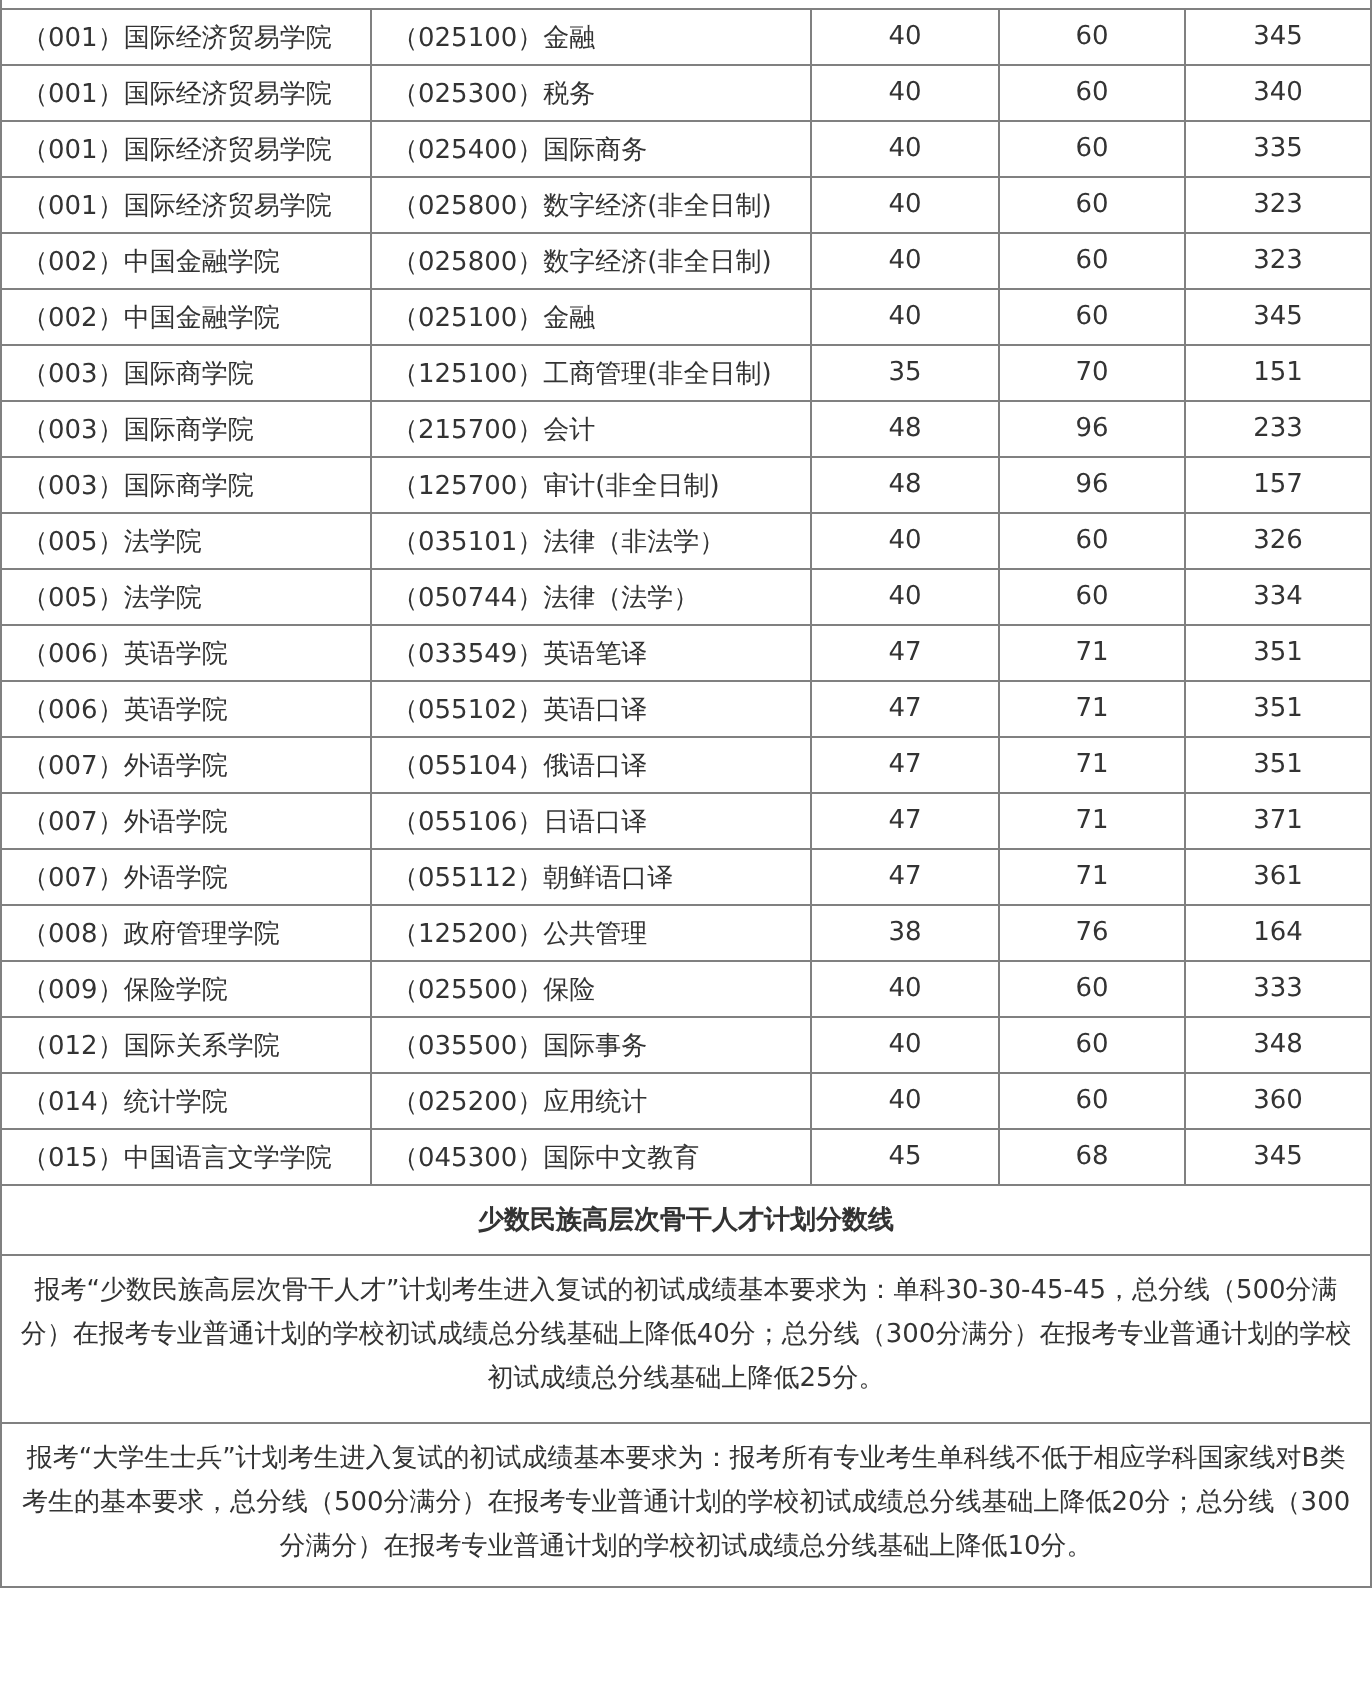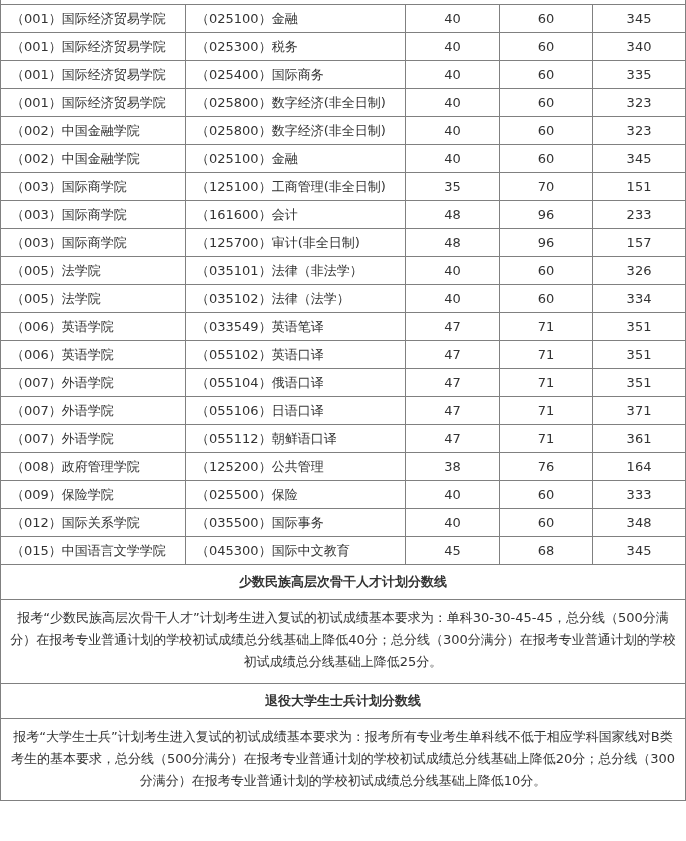--- a/index.html
+++ b/index.html
@@ -133,21 +133,21 @@
   <tr class="data-row">
     <td class="cell-college">（003）国际商学院</td>
     <td class="cell-major">（125100）工商管理(非全日制)</td>
     <td class="cell-num">35</td>
     <td class="cell-num">70</td>
     <td class="cell-num">151</td>
   </tr>
 
   <tr class="data-row">
     <td class="cell-college">（003）国际商学院</td>
-    <td class="cell-major">（161600）会计</td>
+    <td class="cell-major">（215700）会计</td>
     <td class="cell-num">48</td>
     <td class="cell-num">96</td>
     <td class="cell-num">233</td>
   </tr>
 
   <tr class="data-row">
     <td class="cell-college">（003）国际商学院</td>
     <td class="cell-major">（125700）审计(非全日制)</td>
     <td class="cell-num">48</td>
     <td class="cell-num">96</td>
@@ -157,21 +157,21 @@
   <tr class="data-row">
     <td class="cell-college">（005）法学院</td>
     <td class="cell-major">（035101）法律（非法学）</td>
     <td class="cell-num">40</td>
     <td class="cell-num">60</td>
     <td class="cell-num">326</td>
   </tr>
 
   <tr class="data-row">
     <td class="cell-college">（005）法学院</td>
-    <td class="cell-major">（035102）法律（法学）</td>
+    <td class="cell-major">（050744）法律（法学）</td>
     <td class="cell-num">40</td>
     <td class="cell-num">60</td>
     <td class="cell-num">334</td>
   </tr>
 
   <tr class="data-row">
     <td class="cell-college">（006）英语学院</td>
     <td class="cell-major">（033549）英语笔译</td>
     <td class="cell-num">47</td>
     <td class="cell-num">71</td>
@@ -227,37 +227,41 @@
   </tr>
 
   <tr class="data-row">
     <td class="cell-college">（012）国际关系学院</td>
     <td class="cell-major">（035500）国际事务</td>
     <td class="cell-num">40</td>
     <td class="cell-num">60</td>
     <td class="cell-num">348</td>
   </tr>
 
+  <tr class="data-row">
+    <td class="cell-college">（014）统计学院</td>
+    <td class="cell-major">（025200）应用统计</td>
+    <td class="cell-num">40</td>
+    <td class="cell-num">60</td>
+    <td class="cell-num">360</td>
+  </tr>
 
   <tr class="data-row">
     <td class="cell-college">（015）中国语言文学学院</td>
     <td class="cell-major">（045300）国际中文教育</td>
     <td class="cell-num">45</td>
     <td class="cell-num">68</td>
     <td class="cell-num">345</td>
   </tr>
 </tbody>
     <tbody>
       <tr class="section-header-row">
         <td colspan="5">少数民族高层次骨干人才计划分数线</td>
       </tr>
       <tr class="para-row">
         <td colspan="5">报考“少数民族高层次骨干人才”计划考生进入复试的初试成绩基本要求为：单科30-30-45-45，总分线（500分满分）在报考专业普通计划的学校初试成绩总分线基础上降低40分；总分线（300分满分）在报考专业普通计划的学校初试成绩总分线基础上降低25分。</td>
       </tr>
-      <tr class="section-header-row">
-        <td colspan="5">退役大学生士兵计划分数线</td>
-      </tr>
       <tr class="para-row para-last">
         <td colspan="5">报考“大学生士兵”计划考生进入复试的初试成绩基本要求为：报考所有专业考生单科线不低于相应学科国家线对B类考生的基本要求，总分线（500分满分）在报考专业普通计划的学校初试成绩总分线基础上降低20分；总分线（300分满分）在报考专业普通计划的学校初试成绩总分线基础上降低10分。</td>
       </tr>
     </tbody>
   </table>
 </div>
 
 </body></html>

